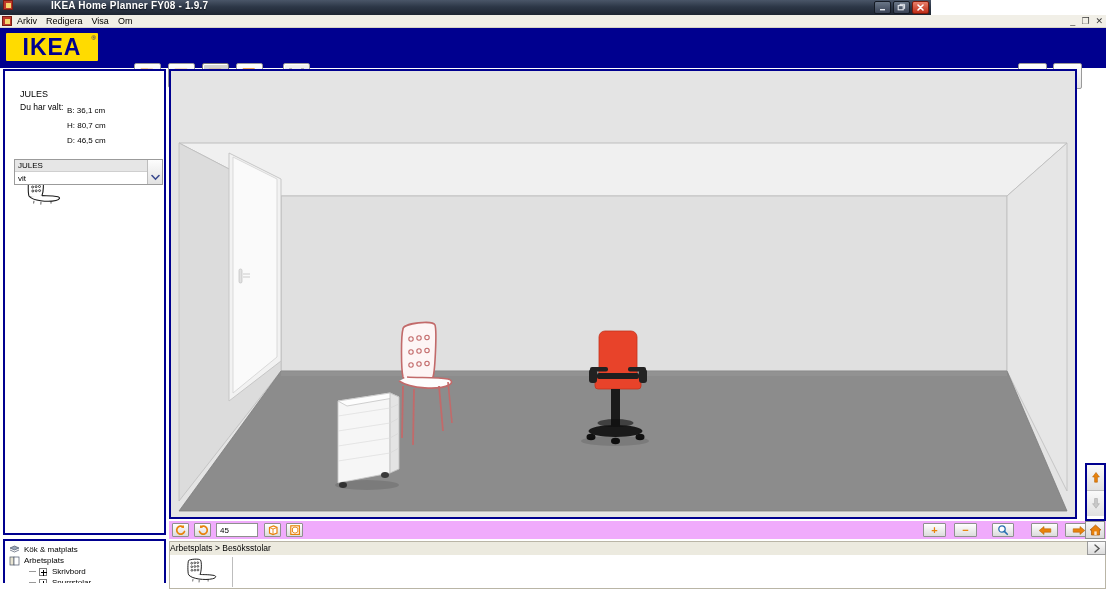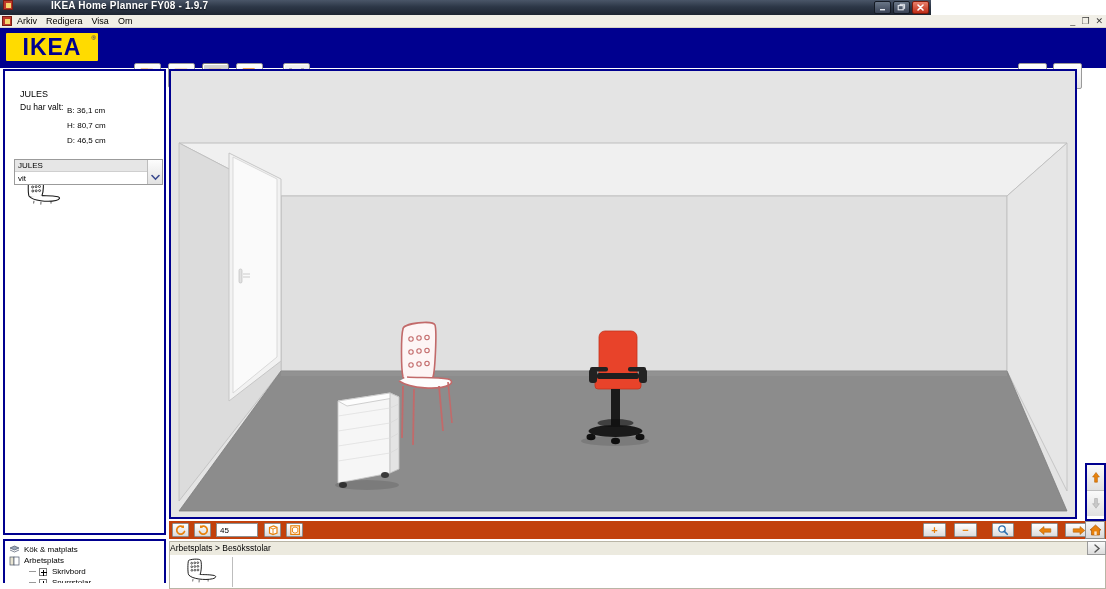--- a/index.html
+++ b/index.html
@@ -126,21 +126,21 @@
   
   .viewport{
     position:absolute; left:169px; top:69px; width:908px; height:450px;
     background:#e4e4e4; border:2px solid #00008f;
   }
   .vp-inner{ position:absolute; inset:0; overflow:hidden; background:#e4e4e4;}
 
   
   .viewbar{
     position:absolute; left:169px; top:521px; width:937px; height:18px;
-    background:#c2410c;
+    background:#f0abfc;
   }
   .vb-btn{
     position:absolute; top:2px; width:17px; height:14px;
     background:linear-gradient(180deg,#ffffff,#dcdcdc);
     border:1px solid #8f8f8f; border-radius:1px;
     display:flex;align-items:center;justify-content:center;
   }
   .vb-input{
     position:absolute; top:2px; left:209px; width:36px; height:14px;
     background:#fff; border:1px solid #8f8f8f;

